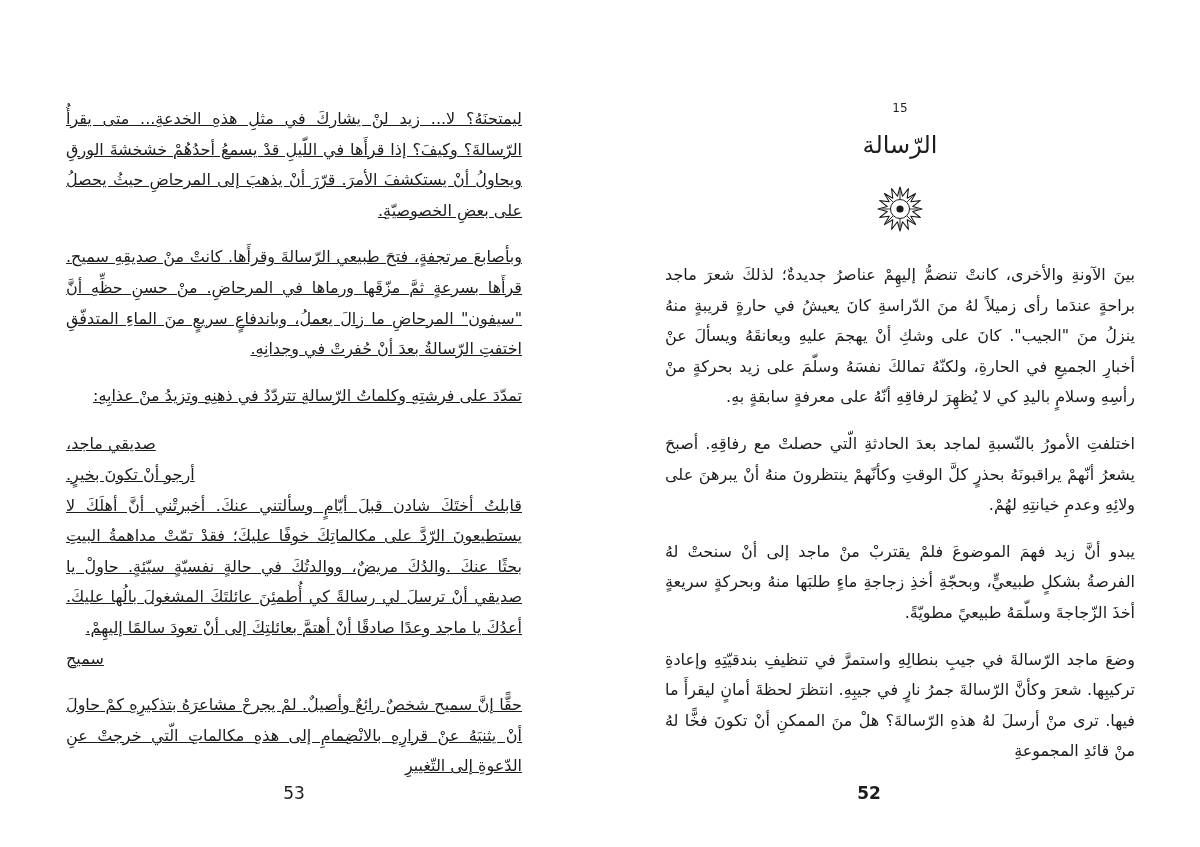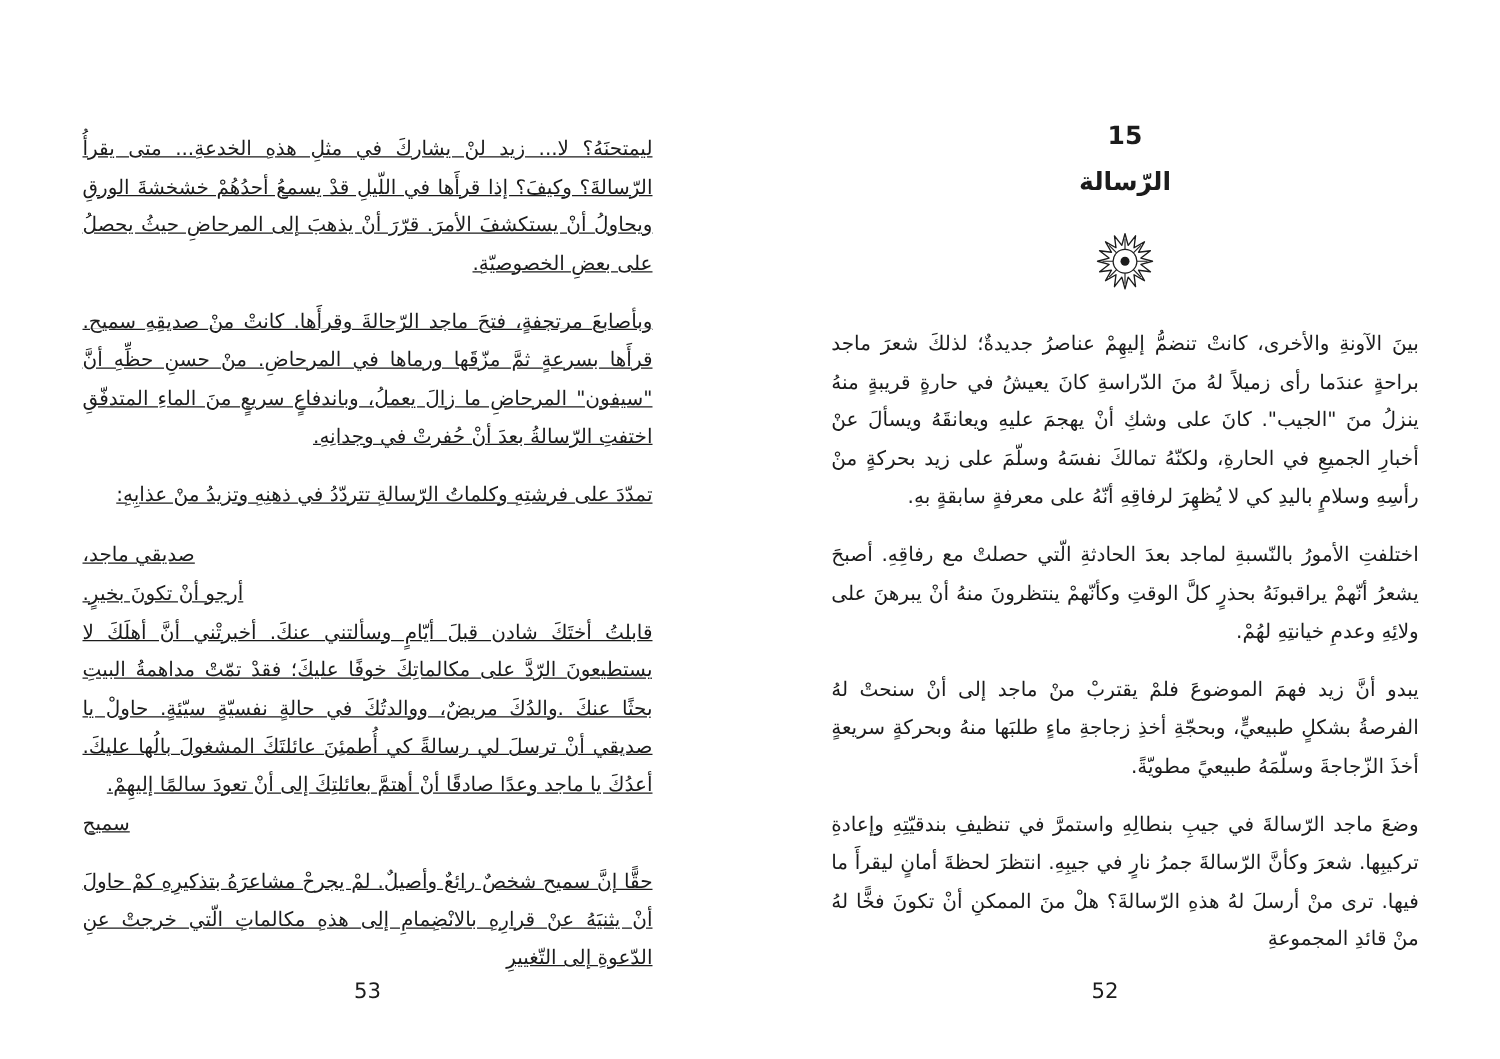--- a/index.html
+++ b/index.html
@@ -23,49 +23,49 @@
   }
   .left-col  { left: 66px;  top: 104px; width: 456px; text-decoration: underline; }
   .right-col { left: 665px; top: 95px; width: 470px; }
 
   .para { margin: 0 0 16px 0; }
   .para:last-child { margin-bottom: 0; }
 
   .chapter-number {
     direction: ltr;
     text-align: center;
-    font-size: 20px;
-    font-weight: 700;
+    font-size: 12px;
+    font-weight: 400;
     line-height: 26px;
     margin: 0;
   }
   .chapter-title {
     text-align: center;
-    font-size: 20px;
-    font-weight: 700;
+    font-size: 24px;
+    font-weight: 400;
     line-height: 26px;
     margin: 11px 0 0 0;
   }
   .ornament-wrap { text-align: center; margin: 27px 0 0 0; }
   .ornament-wrap svg { display: inline-block; vertical-align: middle; }
   .body-block { margin-top: 27px; }
 
   .letter { margin: 18px 0 16px 0; }
   .letter-line { text-align: left; }
 
   .page-num {
     position: absolute;
     top: 785px;
     font-size: 17px;
     line-height: 16px;
     text-align: center;
     direction: ltr;
   }
   .page-num.left  { left: 66px;  width: 456px; }
-  .page-num.right { left: 649px; width: 470px; }
+  .page-num.right { left: 634px; width: 470px; font-weight: bold; }
 </style>
 </head>
 <body>
 
 <div class="spread">
 
   <div class="page-col right-col">
     <div class="chapter-number">15</div>
     <div class="chapter-title">الرّسالة</div>
 
@@ -92,21 +92,21 @@
     <div class="body-block">
       <p class="para">بينَ الآونةِ والأخرى، كانتْ تنضمُّ إليهِمْ عناصرُ جديدةٌ؛ لذلكَ شعرَ ماجد براحةٍ عندَما رأى زميلاً لهُ منَ الدّراسةِ كانَ يعيشُ في حارةٍ قريبةٍ منهُ ينزلُ منَ "الجيب". كانَ على وشكِ أنْ يهجمَ عليهِ ويعانقَهُ ويسألَ عنْ أخبارِ الجميعِ في الحارةِ، ولكنّهُ تمالكَ نفسَهُ وسلّمَ على زيد بحركةٍ منْ رأسِهِ وسلامٍ باليدِ كي لا يُظهِرَ لرفاقِهِ أنّهُ على معرفةٍ سابقةٍ بهِ.</p>
       <p class="para">اختلفتِ الأمورُ بالنّسبةِ لماجد بعدَ الحادثةِ الّتي حصلتْ مع رفاقِهِ. أصبحَ يشعرُ أنّهمْ يراقبونَهُ بحذرٍ كلَّ الوقتِ وكأنّهمْ ينتظرونَ منهُ أنْ يبرهنَ على ولائِهِ وعدمِ خيانتِهِ لهُمْ.</p>
       <p class="para">يبدو أنَّ زيد فهمَ الموضوعَ فلمْ يقتربْ منْ ماجد إلى أنْ سنحتْ لهُ الفرصةُ بشكلٍ طبيعيٍّ، وبحجّةِ أخذِ زجاجةِ ماءٍ طلبَها منهُ وبحركةٍ سريعةٍ أخذَ الزّجاجةَ وسلّمَهُ طبيعيً مطويّةً.</p>
       <p class="para">وضعَ ماجد الرّسالةَ في جيبِ بنطالِهِ واستمرَّ في تنظيفِ بندقيّتِهِ وإعادةِ تركيبِها. شعرَ وكأنَّ الرّسالةَ جمرُ نارٍ في جيبِهِ. انتظرَ لحظةَ أمانٍ ليقرأَ ما فيها. ترى منْ أرسلَ لهُ هذهِ الرّسالةَ؟ هلْ منَ الممكنِ أنْ تكونَ فخًّا لهُ منْ قائدِ المجموعةِ</p>
     </div>
   </div>
 
   <div class="page-col left-col">
     <p class="para">ليمتحنَهُ؟ لا... زيد لنْ يشاركَ في مثلِ هذهِ الخدعةِ... متى يقرأُ الرّسالةَ؟ وكيفَ؟ إذا قرأَها في اللّيلِ قدْ يسمعُ أحدُهُمْ خشخشةَ الورقِ ويحاولُ أنْ يستكشفَ الأمرَ. قرّرَ أنْ يذهبَ إلى المرحاضِ حيثُ يحصلُ على بعضِ الخصوصيّةِ.</p>
-    <p class="para">وبأصابعَ مرتجفةٍ، فتحَ ماجد الرّحالةَ وقرأَها. كانتْ منْ صديقِهِ سميح. قرأَها بسرعةٍ ثمَّ مزّقَها ورماها في المرحاضِ. منْ حسنِ حظِّهِ أنَّ "سيفون" المرحاضِ ما زالَ يعملُ، وباندفاعٍ سريعٍ منَ الماءِ المتدفّقِ اختفتِ الرّسالةُ بعدَ أنْ حُفرتْ في وجدانِهِ.</p>
+    <p class="para">وبأصابعَ مرتجفةٍ، فتحَ طبيعي الرّسالةَ وقرأَها. كانتْ منْ صديقِهِ سميح. قرأَها بسرعةٍ ثمَّ مزّقَها ورماها في المرحاضِ. منْ حسنِ حظِّهِ أنَّ "سيفون" المرحاضِ ما زالَ يعملُ، وباندفاعٍ سريعٍ منَ الماءِ المتدفّقِ اختفتِ الرّسالةُ بعدَ أنْ حُفرتْ في وجدانِهِ.</p>
     <p class="para">تمدّدَ على فرشتِهِ وكلماتُ الرّسالةِ تتردّدُ في ذهنِهِ وتزيدُ منْ عذابِهِ:</p>
 
     <div class="letter">
       <div class="letter-line">صديقي ماجد،</div>
       <div class="letter-line">أرجو أنْ تكونَ بخيرٍ.</div>
       <div>قابلتُ أختَكَ شادن قبلَ أيّامٍ وسألتني عنكَ. أخبرتْني أنَّ أهلَكَ لا يستطيعونَ الرّدَّ على مكالماتِكَ خوفًا عليكَ؛ فقدْ تمّتْ مداهمةُ البيتِ بحثًا عنكَ .والدُكَ مريضٌ، ووالدتُكَ في حالةٍ نفسيّةٍ سيّئةٍ. حاولْ يا صديقي أنْ ترسلَ لي رسالةً كي أُطمئِنَ عائلتَكَ المشغولَ بالُها عليكَ. أعدُكَ يا ماجد وعدًا صادقًا أنْ أهتمَّ بعائلتِكَ إلى أنْ تعودَ سالمًا إليهِمْ.</div>
       <div class="letter-line">سميح</div>
     </div>
 
     <p class="para">حقًّا إنَّ سميح شخصٌ رائعٌ وأصيلٌ. لمْ يجرحْ مشاعرَهُ بتذكيرِهِ كمْ حاولَ أنْ يثنيَهُ عنْ قرارِهِ بالانْضِمامِ إلى هذهِ مكالماتِ الّتي خرجتْ عنِ الدّعوةِ إلى التّغييرِ</p>

